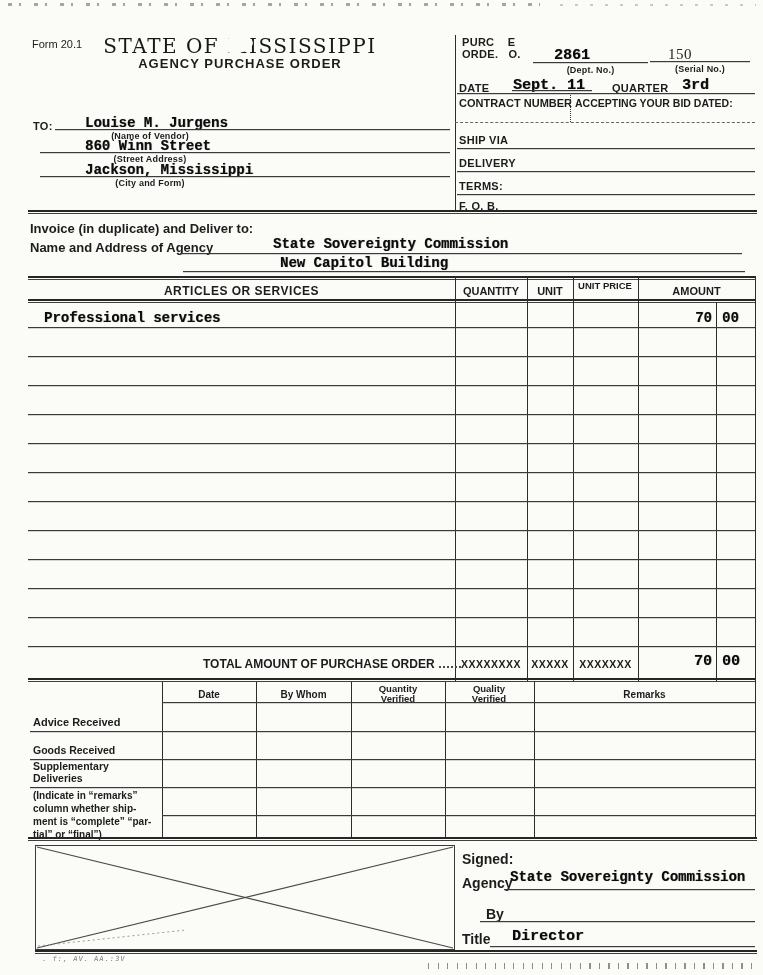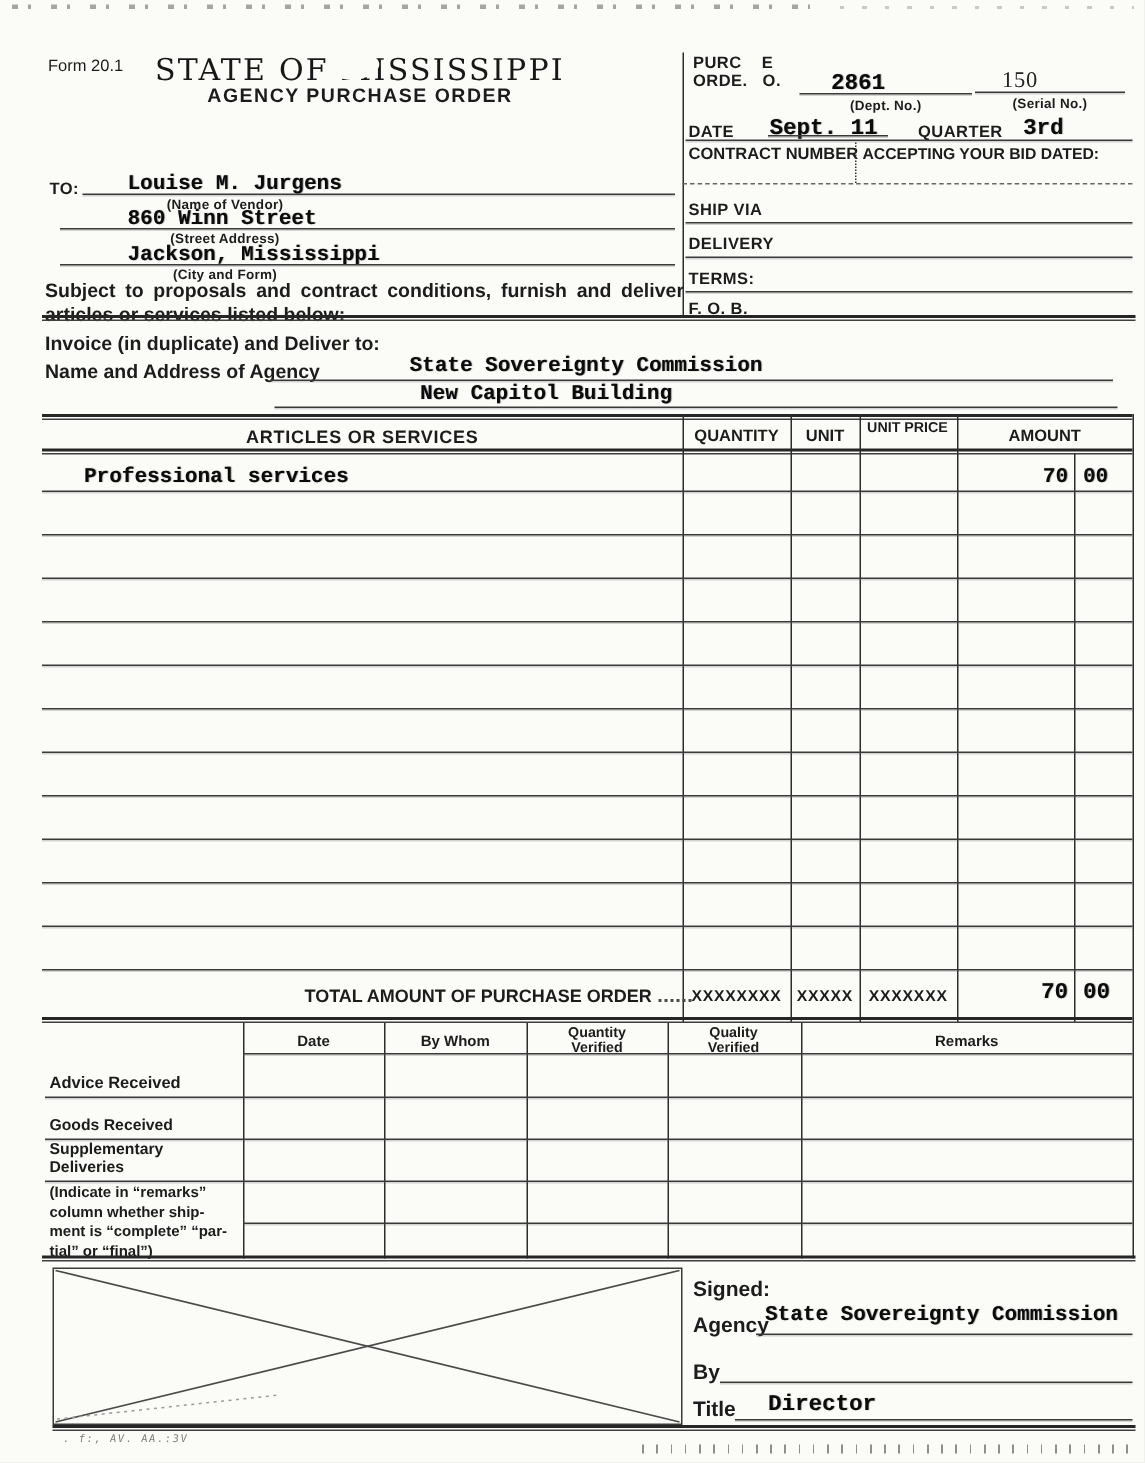--- a/index.html
+++ b/index.html
@@ -52,21 +52,20 @@
   <div class="abs sans cap ctr" style="left:85px;top:131px;width:130px;">(Name of Vendor)</div>
 
   <div class="abs typed" style="left:85px;top:138px;font-size:14px;">860 Winn Street</div>
   <div class="hl" style="left:40px;top:152px;width:410px;"></div>
   <div class="abs sans cap ctr" style="left:85px;top:154px;width:130px;">(Street Address)</div>
 
   <div class="abs typed" style="left:85px;top:162px;font-size:14px;">Jackson, Mississippi</div>
   <div class="hl" style="left:40px;top:176px;width:410px;"></div>
   <div class="abs sans cap ctr" style="left:85px;top:178px;width:130px;">(City and Form)</div>
 
-  <div class="abs sans" style="left:30px;top:186px;width:426px;font-size:13px;line-height:15.5px;text-align:justify;font-weight:600;">Subject to proposals and contract conditions, furnish and deliver articles or services listed below:</div>
 
   <div class="vl" style="left:455px;top:35px;height:176px;"></div>
   <div class="abs sans pre lbl11" style="left:462px;top:37px;line-height:11.5px;">PURC    E</div>
   <div class="abs sans pre lbl11" style="left:462px;top:49px;line-height:11.5px;">ORDE.   O.</div>
 
   <div class="abs typed" style="left:554px;top:47px;font-size:15px;">2861</div>
   <div class="hl" style="left:533px;top:62px;width:115px;"></div>
   <div class="abs sans cap ctr" style="left:533px;top:65px;width:115px;">(Dept. No.)</div>
 
   <div class="abs" style="left:668px;top:46px;font-size:15px;letter-spacing:.5px;font-family:'Liberation Serif','DejaVu Serif',serif;color:#232323;">150</div>
@@ -110,21 +109,21 @@
   <div class="abs sans ctr hdr" style="left:638px;top:285px;width:117px;font-size:11px;">AMOUNT</div>
   <div class="dbl" style="left:28px;top:299px;width:727px;"></div>
 
   <div class="vl" style="left:455px;top:276px;height:406px;"></div>
   <div class="vl" style="left:527px;top:276px;height:406px;"></div>
   <div class="vl" style="left:573px;top:276px;height:406px;"></div>
   <div class="vl" style="left:638px;top:276px;height:406px;"></div>
   <div class="vl" style="left:716px;top:302px;height:380px;"></div>
   <div class="vl" style="left:755px;top:276px;height:406px;"></div>
 
-  <div class="abs typed" style="left:56px;top:310px;font-size:14px;">Professional services</div>
+  <div class="abs typed" style="left:44px;top:310px;font-size:14px;">Professional services</div>
   <div class="abs typed" style="left:652px;top:310px;width:60px;font-size:14px;text-align:right;">70</div>
   <div class="abs typed" style="left:722px;top:310px;font-size:14px;">00</div>
 
   <div class="hl" style="left:28px;top:327px;width:727px;"></div>
   <div class="hl" style="left:28px;top:356px;width:727px;"></div>
   <div class="hl" style="left:28px;top:385px;width:727px;"></div>
   <div class="hl" style="left:28px;top:414px;width:727px;"></div>
   <div class="hl" style="left:28px;top:443px;width:727px;"></div>
   <div class="hl" style="left:28px;top:472px;width:727px;"></div>
   <div class="hl" style="left:28px;top:501px;width:727px;"></div>
@@ -178,21 +177,21 @@
       <line x1="1" y1="1" x2="417" y2="102" stroke="#4a4a4a" stroke-width="1.2"></line>
       <line x1="417" y1="1" x2="1" y2="102" stroke="#4a4a4a" stroke-width="1.2"></line>
       <line x1="2" y1="100" x2="150" y2="84" stroke="#9a9a9a" stroke-width="1" stroke-dasharray="2,3"></line>
     </svg>
   </div>
 
   <div class="abs sans" style="left:462px;top:851px;font-size:14px;font-weight:600;">Signed:</div>
   <div class="abs sans" style="left:462px;top:875px;font-size:14px;font-weight:600;">Agency</div>
   <div class="abs typed" style="left:510px;top:869px;font-size:14px;">State Sovereignty Commission</div>
   <div class="hl" style="left:504px;top:889px;width:251px;"></div>
-  <div class="abs sans" style="left:462px;top:906px;font-size:14px;font-weight:600;">By</div>
+  <div class="abs sans" style="left:486px;top:906px;font-size:14px;font-weight:600;">By</div>
   <div class="hl" style="left:480px;top:921px;width:275px;"></div>
   <div class="abs sans" style="left:462px;top:931px;font-size:14px;font-weight:600;">Title</div>
   <div class="abs typed" style="left:512px;top:928px;font-size:15px;">Director</div>
   <div class="hl" style="left:490px;top:946px;width:265px;"></div>
 
   <div class="dbl" style="left:35px;top:950px;width:722px;"></div>
   <div class="scribble">. f:, AV. AA.:3V</div>
 
 </div>
 

